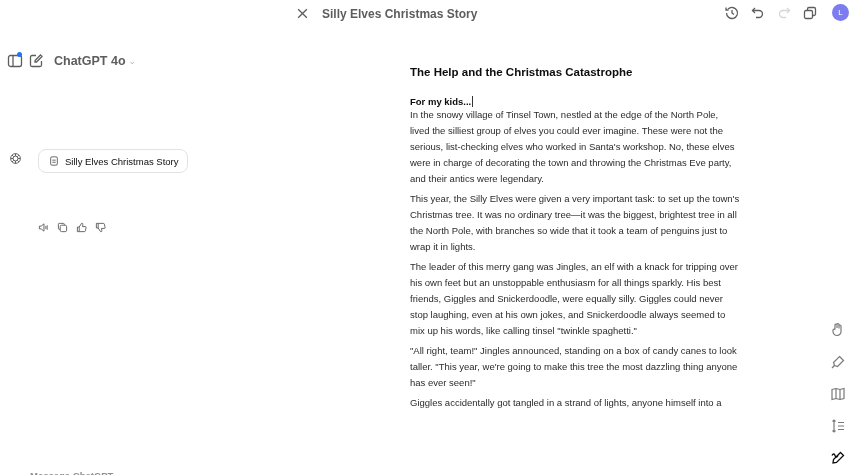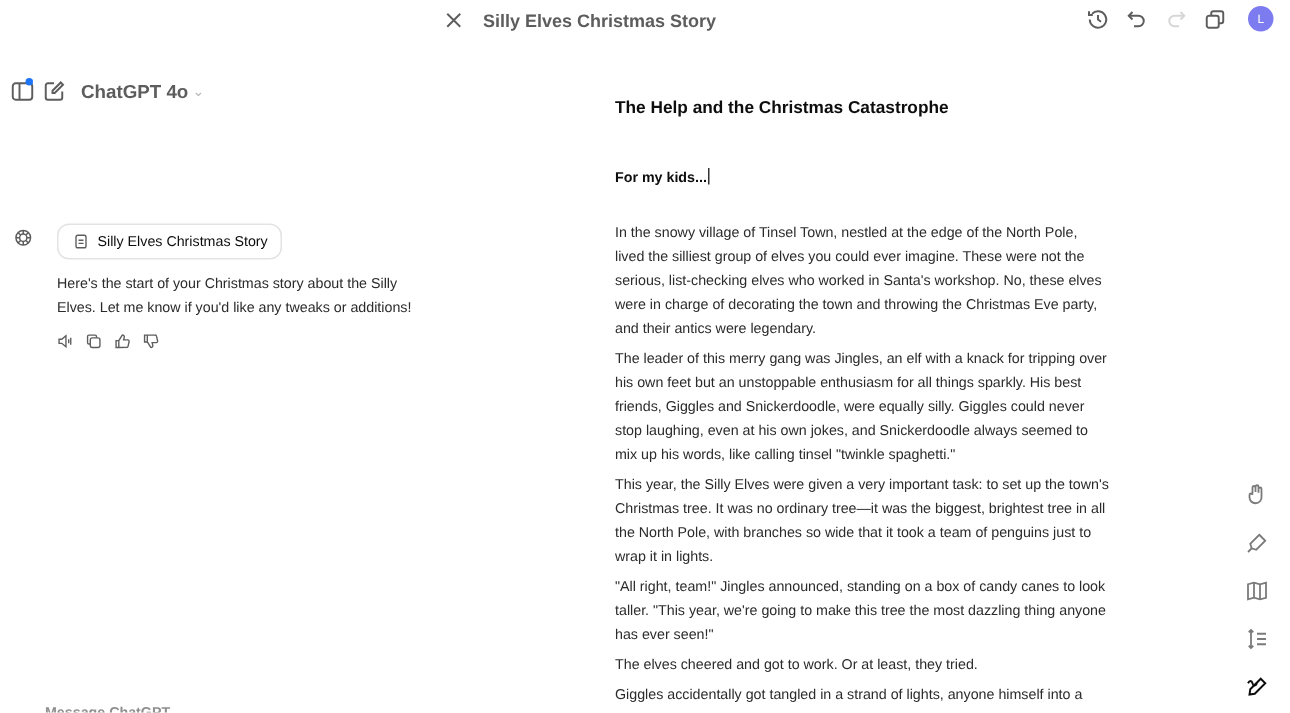--- a/index.html
+++ b/index.html
@@ -42,23 +42,23 @@
     .rh-close { position: absolute; left: 6px; top: 7px; width: 13px; height: 13px; }
     .rh-title { position: absolute; left: 32px; top: 7px; font-size: 12px; font-weight: bold; color: #5d5d5d; }
     .rh-actions { position: absolute; right: 0; top: 4px; display: flex; align-items: center; }
     .rh-actions .icon { width: 16px; height: 16px; margin-right: 10px; }
     .rh-actions .icon.disabled { color: #d6d6d6; }
     .avatar { width: 17px; height: 17px; border-radius: 50%; background: #7c7cf0; color: #fff; font-size: 8px; display: flex; align-items: center; justify-content: center; margin-right: 11px; margin-left: 4px; }
 
     
     .doc { position: absolute; left: 120px; top: 66px; width: 330px; }
     .doc-title { font-size: 11.5px; font-weight: bold; color: #0d0d0d; }
-    .doc-subtitle { margin-top: 34px; font-size: 9.5px; font-weight: bold; color: #0d0d0d; }
+    .doc-subtitle { margin-top: 18px; font-size: 9.5px; font-weight: bold; color: #0d0d0d; }
     .caret { display: inline-block; width: 1px; height: 11px; background: #333; vertical-align: -2px; margin-left: 1px; }
-    .doc-body { margin-top: 24px; }
+    .doc-body { }
     .doc-body p { font-size: 9.5px; line-height: 16px; color: #2b2b2b; margin-bottom: 4px; }
 
     
     .tool-rail { position: absolute; right: 14px; top: 322px; display: flex; flex-direction: column; gap: 16px; }
     .tool-rail .icon { width: 16px; height: 16px; color: #7a7a7a; }
     .tool-rail .icon.active { color: #0d0d0d; }
     .tooltip { position: absolute; right: 35px; top: 450px; background: #0d0d0d; color: #fff; font-size: 8.5px; font-weight: bold; padding: 4px 7px; border-radius: 5px; margin-top: 28px; }
     .tooltip::after { content: ""; position: absolute; right: -4px; top: 50%; margin-top: -4px; border-left: 4px solid #0d0d0d; border-top: 4px solid transparent; border-bottom: 4px solid transparent; }
   </style>
 </head>
@@ -94,21 +94,20 @@
   <div class="doc-card">
     <span class="icon doc-icon">
       <svg width="10" height="10" viewBox="0 0 12 12" fill="none" stroke="currentColor" stroke-width="1.1">
           <rect x="2" y="1" width="8" height="10" rx="1.5"></rect>
           <line x1="4" y1="5" x2="8" y2="5"></line>
           <line x1="4" y1="7.5" x2="8" y2="7.5"></line>
         </svg>
     </span>
     <span>Silly Elves Christmas Story</span>
   </div>
-  <div class="assistant-text">Here's the start of your Christmas story about the Silly Elves. Let me know if you'd like any tweaks or additions!</div>
   <div class="msg-actions">
     <span class="icon">
       <svg width="11" height="11" viewBox="0 0 12 12" fill="none" stroke="currentColor" stroke-width="1">
           <path d="M1.5 4.5h2l3-2.5v8l-3-2.5h-2z"></path>
           <path d="M8.5 4.5v3M10 3.5v5"></path>
         </svg>
     </span>
     <span class="icon">
       <svg width="11" height="11" viewBox="0 0 12 12" fill="none" stroke="currentColor" stroke-width="1">
           <rect x="3.5" y="3.5" width="7" height="7" rx="1.5"></rect>
@@ -195,24 +194,23 @@
         </svg>
     </span>
     <div class="avatar">L</div>
   </div>
 
   <div class="doc">
     <div class="doc-title">The Help and the Christmas Catastrophe</div>
     <div class="doc-subtitle"><span>For my kids...</span><span class="caret"></span></div>
     <div class="doc-body">
       <p>In the snowy village of Tinsel Town, nestled at the edge of the North Pole, lived the silliest group of elves you could ever imagine. These were not the serious, list-checking elves who worked in Santa's workshop. No, these elves were in charge of decorating the town and throwing the Christmas Eve party, and their antics were legendary.</p>
+      <p>This year, the Silly Elves were given a very important task: to set up the town's Christmas tree. It was no ordinary tree—it was the biggest, brightest tree in all the North Pole, with branches so wide that it took a team of penguins just to wrap it in lights.</p>
       <p>The leader of this merry gang was Jingles, an elf with a knack for tripping over his own feet but an unstoppable enthusiasm for all things sparkly. His best friends, Giggles and Snickerdoodle, were equally silly. Giggles could never stop laughing, even at his own jokes, and Snickerdoodle always seemed to mix up his words, like calling tinsel "twinkle spaghetti."</p>
-      <p>This year, the Silly Elves were given a very important task: to set up the town's Christmas tree. It was no ordinary tree—it was the biggest, brightest tree in all the North Pole, with branches so wide that it took a team of penguins just to wrap it in lights.</p>
       <p>"All right, team!" Jingles announced, standing on a box of candy canes to look taller. "This year, we're going to make this tree the most dazzling thing anyone has ever seen!"</p>
-      <p>The elves cheered and got to work. Or at least, they tried.</p>
       <p>Giggles accidentally got tangled in a strand of lights, anyone himself into a</p>
     </div>
   </div>
 
   <div class="tool-rail">
     <span class="icon">
       <svg width="16" height="16" viewBox="0 0 16 16" fill="none" stroke="currentColor" stroke-width="1.2">
           <path d="M5 7V3a1 1 0 0 1 2 0v3M7 6V2.5a1 1 0 0 1 2 0V6M9 6.5V4a1 1 0 0 1 2 0v5a4 4 0 0 1-4 4.5A4 4 0 0 1 3 9.5V8a1 1 0 0 1 2 0"></path>
         </svg>
     </span>

